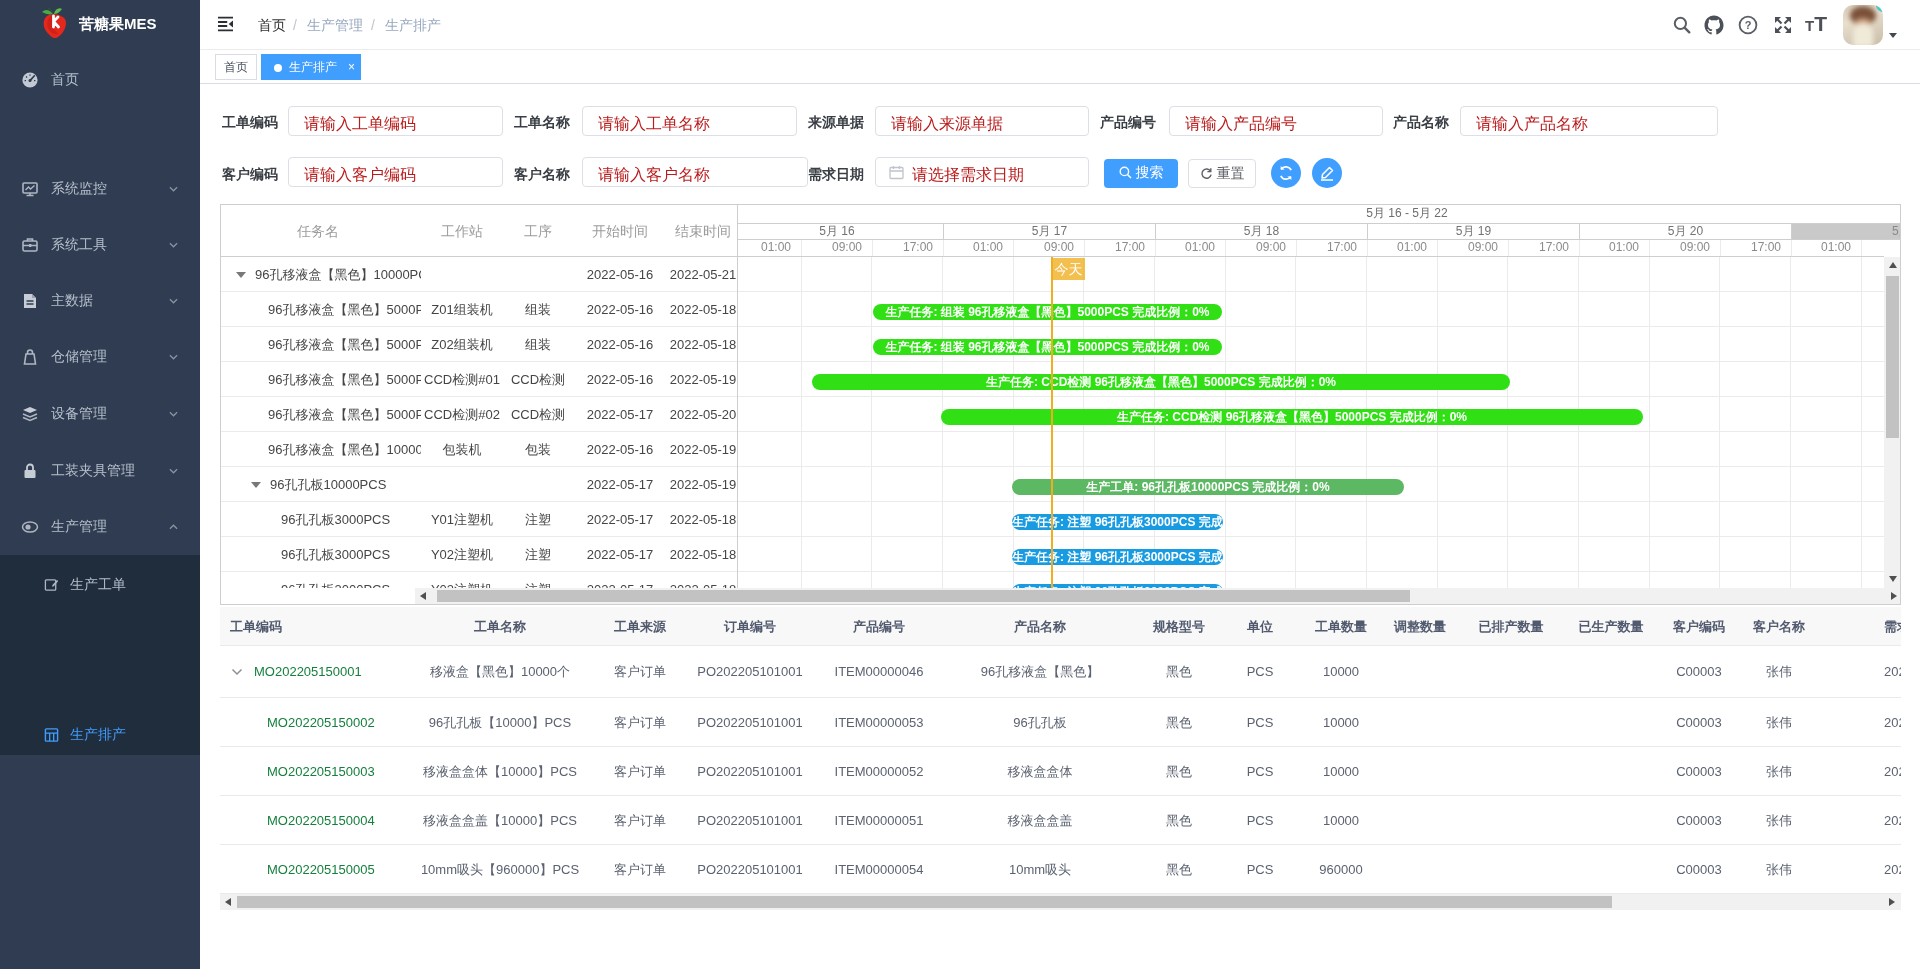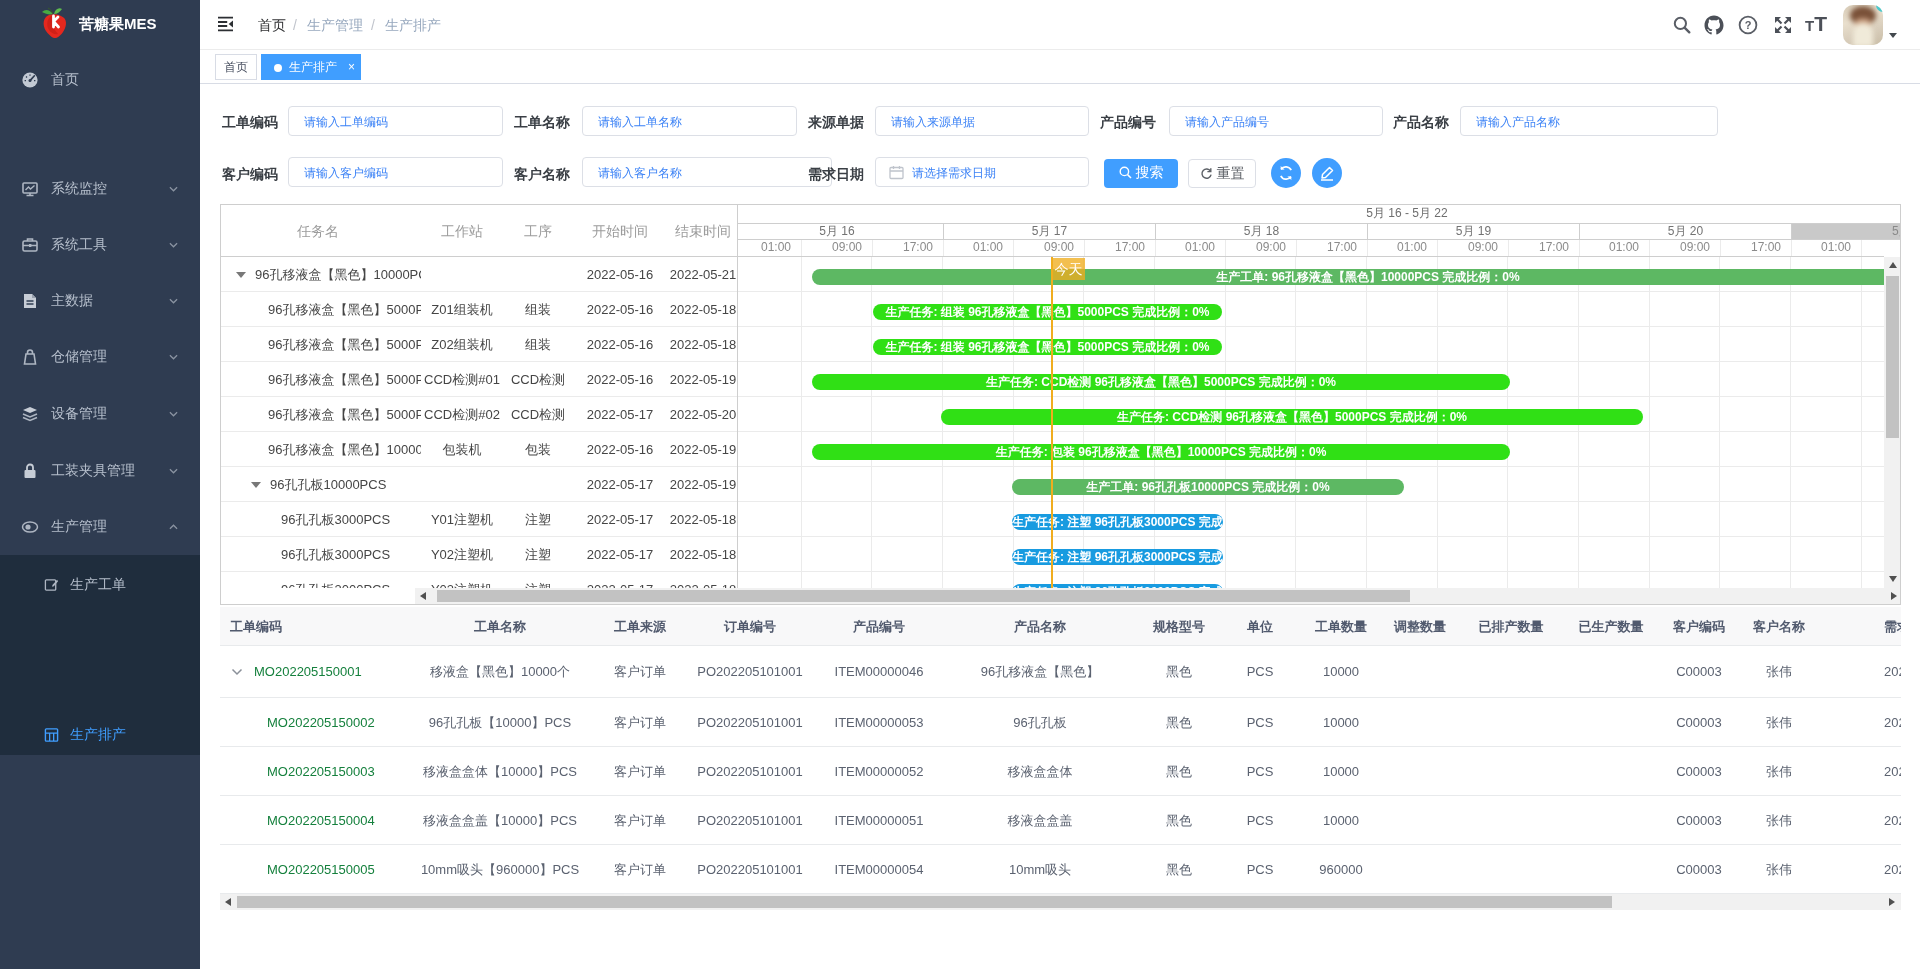--- a/index.html
+++ b/index.html
@@ -21,21 +21,21 @@
 
 #hd{position:absolute;left:200px;top:0;width:1720px;height:50px;background:#fff;border-bottom:1px solid #ececec}
 .bc{position:absolute;top:17px;font-size:14px}
 
 #tabs{position:absolute;left:200px;top:50px;width:1720px;height:34px;background:#fff;border-bottom:1px solid #d8dce5}
 .tab{position:absolute;top:4px;height:26px;line-height:24px;font-size:12px;border:1px solid #d8dce5;background:#fff;color:#495060;padding:0 8px}
 .tab.on{background:#409eff;border-color:#409eff;color:#fff}
 
 .flb{position:absolute;font-weight:bold;font-size:14px;color:#3a3f45}
 .inp{position:absolute;height:30px;border:1px solid #dcdfe6;border-radius:4px;background:#fff}
-.inp .ph{position:absolute;left:15px;top:7px;color:#3b82f6;font-size:12px;white-space:nowrap}
+.inp .ph{position:absolute;left:15px;top:7px;color:#b91c1c;font-size:16px;white-space:nowrap}
 .btn{position:absolute;height:29px;border-radius:4px;font-size:14px;line-height:27px;text-align:center}
 .btn.blue{background:#409eff;color:#fff}
 .btn.plain{background:#fff;border:1px solid #dcdfe6;color:#5c6066}
 .cbtn{position:absolute;width:30px;height:30px;border-radius:50%;background:#409eff}
 
 #gantt{position:absolute;left:220px;top:204px;width:1681px;height:401px;border:1px solid #cecece;background:#fff;overflow:hidden;font-size:13px}
 #gantt .hl{position:absolute;background:#cecece}
 #gantt .ll{position:absolute;background:#ebebeb}
 .gday{position:absolute;top:18px;height:17px;line-height:17px;text-align:center;color:#737373;border-left:1px solid #cecece;font-size:12px}
 .ghr{position:absolute;top:35px;height:16px;line-height:15px;color:#8b8b8b;transform:translateX(-50%);font-size:12px}
@@ -253,21 +253,21 @@
     </div>
  <span class="flb" style="left:1393px;top:114px">产品名称</span>
  <div class="inp" style="left:1460px;top:106px;width:258px">
       <span class="ph">请输入产品名称</span>
     </div>
  <span class="flb" style="left:222px;top:166px">客户编码</span>
  <div class="inp" style="left:288px;top:157px;width:215px">
       <span class="ph">请输入客户编码</span>
     </div>
  <span class="flb" style="left:514px;top:166px">客户名称</span>
- <div class="inp" style="left:582px;top:157px;width:250px">
+ <div class="inp" style="left:582px;top:157px;width:226px">
       <span class="ph">请输入客户名称</span>
     </div>
  <span class="flb" style="left:808px;top:166px">需求日期</span>
  <div class="inp" style="left:875px;top:157px;width:214px">
    <svg class="abs" style="left:13px;top:7px" width="15" height="15" viewBox="0 0 15 15">
         <rect x="1" y="2.5" width="13" height="11" rx="1" fill="none" stroke="#bfc4cc" stroke-width="1.3"></rect>
         <path d="M1 6 L14 6 M4.5 1 L4.5 4 M10.5 1 L10.5 4" stroke="#bfc4cc" stroke-width="1.3"></path>
       </svg>
    <span class="ph" style="left:36px">请选择需求日期</span>
  </div>
@@ -355,28 +355,24 @@
 
  <div class="hl" style="left:517px;top:18px;width:1163px;height:1px"></div>
  <div class="hl" style="left:517px;top:34px;width:1163px;height:1px"></div>
  <div class="hl" style="left:0;top:51px;width:1663px;height:1px"></div>
 
  <div class="abs" style="left:517px;top:52px;width:1146px;height:331px;overflow:hidden">
   <div class="abs" style="left:0;top:0;width:1146px;height:331px;
     background-image:repeating-linear-gradient(to right,transparent 0,transparent 69.667px,#ebebeb 69.667px,#ebebeb 70.667px),repeating-linear-gradient(to bottom,transparent 0,transparent 34px,#ebebeb 34px,#ebebeb 35px);
     background-position:-7px 0,0 0"></div>
 
-  <div class="bar g1" style="left:74px;top:12px;width:1072px;border-radius:8px 0 0 8px">
-        <div class="abs" style="left:0;top:0;width:1112px">生产工单: 96孔移液盒【黑色】10000PCS 完成比例：0%</div>
-      </div>
   <div class="bar g2" style="left:135px;top:47px;width:349px">生产任务: 组装 96孔移液盒【黑色】5000PCS 完成比例：0%</div>
   <div class="bar g2" style="left:135px;top:82px;width:349px">生产任务: 组装 96孔移液盒【黑色】5000PCS 完成比例：0%</div>
   <div class="bar g2" style="left:74px;top:117px;width:698px">生产任务: CCD检测 96孔移液盒【黑色】5000PCS 完成比例：0%</div>
   <div class="bar g2" style="left:203px;top:152px;width:702px">生产任务: CCD检测 96孔移液盒【黑色】5000PCS 完成比例：0%</div>
-  <div class="bar g2" style="left:74px;top:187px;width:698px">生产任务: 包装 96孔移液盒【黑色】10000PCS 完成比例：0%</div>
   <div class="bar g1" style="left:274px;top:222px;width:392px">生产工单: 96孔孔板10000PCS 完成比例：0%</div>
   <div class="bar bl" style="left:274px;top:257px;width:211px">生产任务: 注塑 96孔孔板3000PCS 完成比例：0%</div>
   <div class="bar bl" style="left:274px;top:292px;width:211px">生产任务: 注塑 96孔孔板3000PCS 完成比例：0%</div>
   <div class="bar bl" style="left:274px;top:327px;width:211px">生产任务: 注塑 96孔孔板3000PCS 完成比例：0%</div>
 
   <div class="abs" style="left:313px;top:0;width:2px;height:331px;background:#f0ad1e"></div>
   <div class="abs" style="left:314px;top:1px;width:33px;height:22px;background:rgba(240,173,30,.78);color:#fff;text-align:center;line-height:23px;font-size:14px">今天</div>
  </div>
 
  <div class="abs" style="left:0;top:52px;width:516px;height:331px;overflow:hidden">

